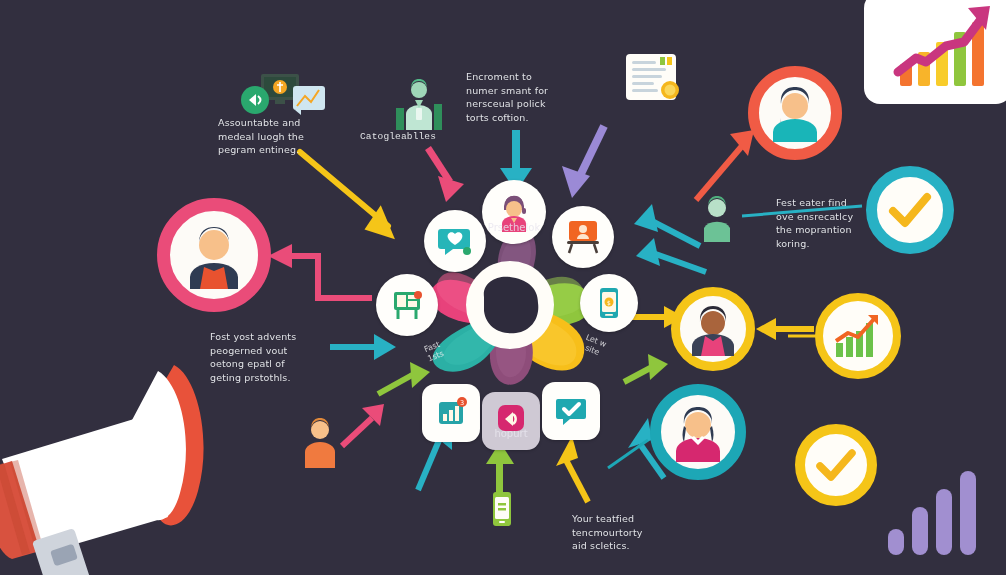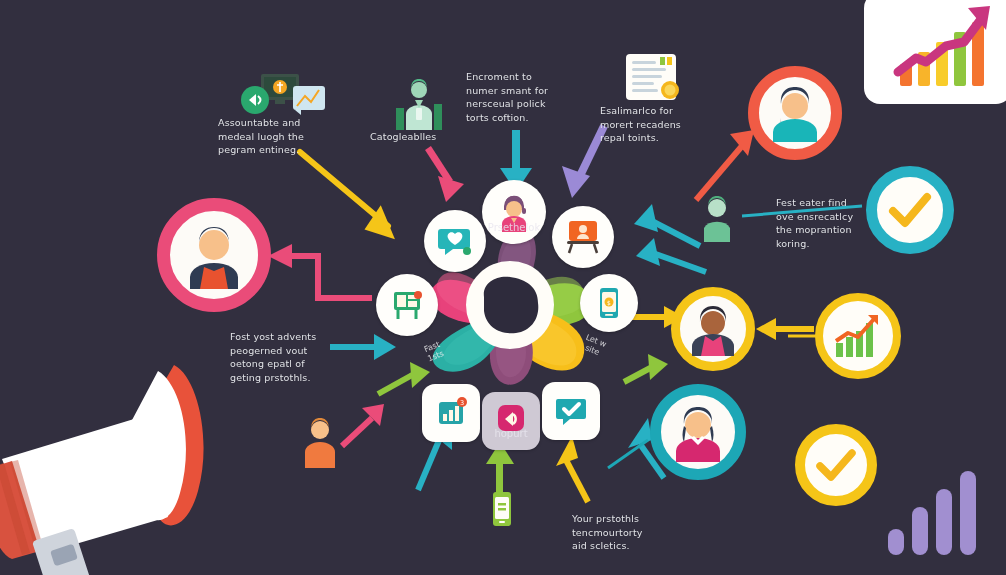--- a/index.html
+++ b/index.html
@@ -483,33 +483,30 @@
     <path d="M4 128 L30 120 L58 210 L30 218 C14 212 0 172 4 128 Z" fill="#d8523f"></path>
     <path d="M14 124 L22 122 L48 212 L40 214 Z" fill="#c4452f" opacity=".5"></path>
     <path d="M28 121 L36 119 L62 209 L54 211 Z" fill="#c4452f" opacity=".4"></path>
     <rect x="60" y="192" width="44" height="72" rx="4" fill="#cfd4dc" transform="rotate(-18 82 228)"></rect>
     <rect x="70" y="206" width="24" height="16" rx="3" fill="#9aa4b4" transform="rotate(-18 82 214)"></rect>
   </svg>
 
   <div class="caption center" style="left:218px;top:116px;width:152px;">Assountabte and
 medeal luogh the
 pegram entineg.</div>
-  <div class="caption center" style="left:370px;top:130px;width:100px;">Catogleablles</div>
+  <div class="caption center" style="left:360px;top:130px;width:100px;font-family:Liberation Mono, monospace;">Catogleablles</div>
   <div class="caption center" style="left:466px;top:70px;width:118px;">Encroment to
 numer smant for
 nersceual polick
 torts coftion.</div>
-  <div class="caption center" style="left:600px;top:104px;width:120px;">Esalimarlco for
-morert recadens
-repal toints.</div>
   <div class="caption" style="left:776px;top:196px;width:98px;">Fest eater find
 ove ensrecatlcy
 the moprantion
 koring.</div>
-  <div class="caption" style="left:210px;top:330px;width:116px;margin-left:20px;">Fost yost advents
+  <div class="caption" style="left:210px;top:330px;width:116px;">Fost yost advents
 peogerned vout
 oetong epatl of
 geting prstothls.</div>
-  <div class="caption center" style="left:572px;top:512px;width:100px;">Your prstothls
+  <div class="caption center" style="left:572px;top:512px;width:100px;">Your teatfied
 tencmourtorty
 aid scletics.</div>
 
 </div>
 
 </body></html>

